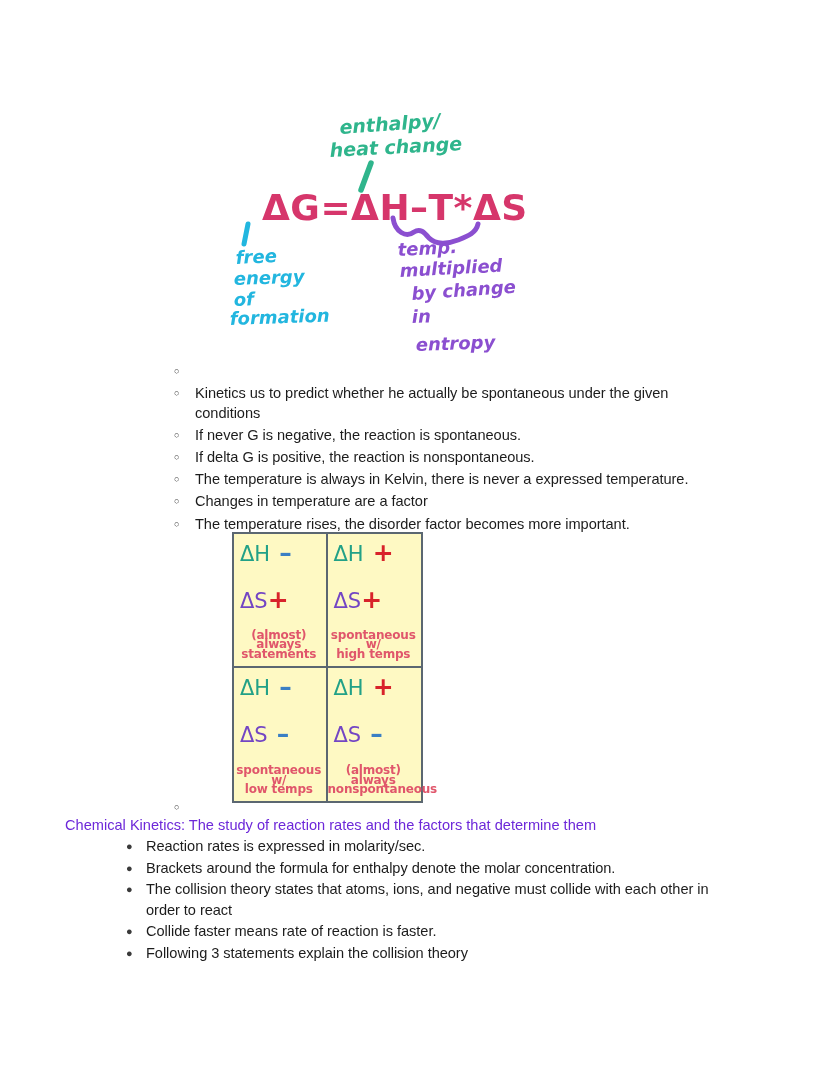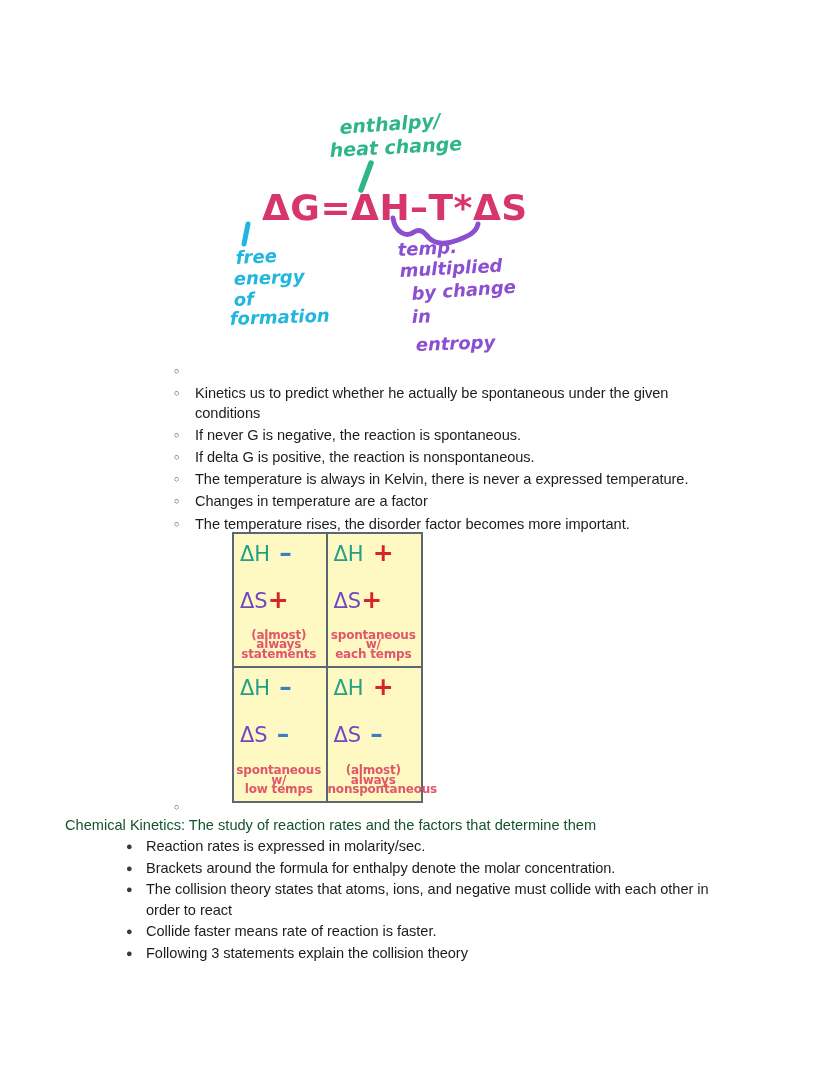--- a/index.html
+++ b/index.html
@@ -70,21 +70,21 @@
   #olist2 .marker { font-size: 9px; line-height: 21px; }
 
   
   #kinetics-line {
     position: absolute;
     left: 65px;
     top: 815px;
     width: 700px;
     font-size: 14.6px;
     line-height: 21px;
-    color: #14532d;
+    color: #6d28d9;
   }
 
   
   #dlist { left: 126px; top: 836px; width: 600px; }
   #dlist .li { padding-left: 20px; margin-bottom: 1px; }
   #dlist .marker {
     font-size: 11px;
     line-height: 20.5px;
   }
 
@@ -232,21 +232,21 @@
     </div>
     <div class="cell">
       <div class="sym-row">
         <span class="sym-dh">ΔH</span><span class="sym-gap"></span><span class="sign-plus">+</span>
       </div>
       <div class="sym-row second">
         <span class="sym-ds">ΔS</span><span class="sign-plus">+</span>
       </div>
       <div class="cell-note">
         <div>spontaneous w/</div>
-        <div>each temps</div>
+        <div>high temps</div>
       </div>
     </div>
   </div>
   <div class="row bottom">
     <div class="cell left">
       <div class="sym-row">
         <span class="sym-dh">ΔH</span><span class="sym-gap"></span><span class="sign-minus">–</span>
       </div>
       <div class="sym-row second">
         <span class="sym-ds">ΔS</span><span class="sym-gap"></span><span class="sign-minus">–</span>

